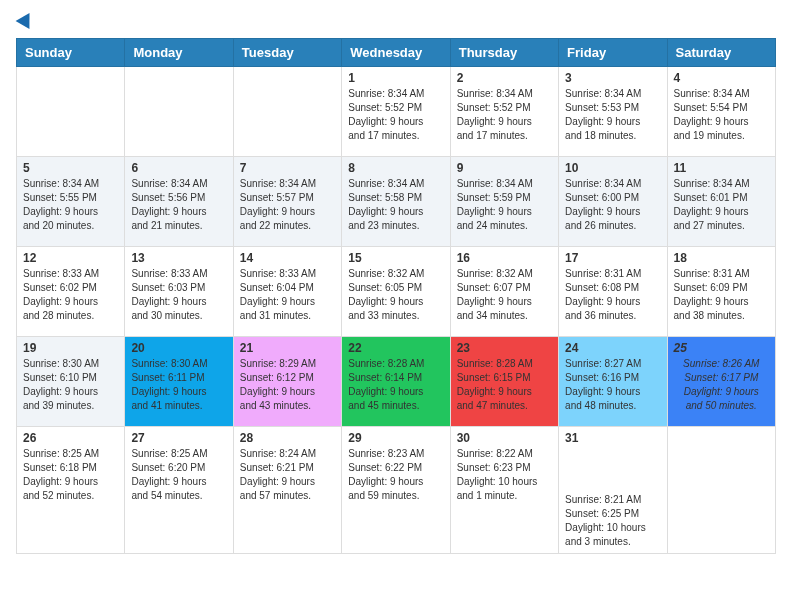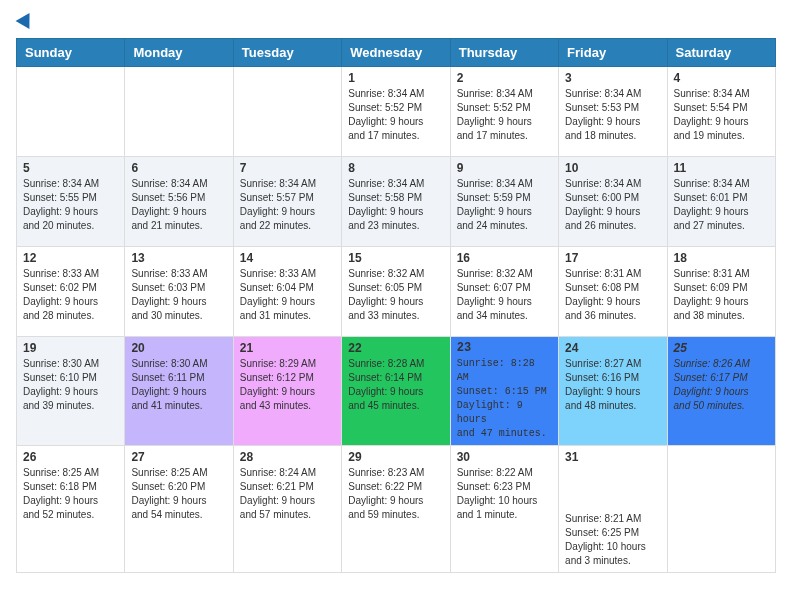--- a/index.html
+++ b/index.html
@@ -263,58 +263,58 @@
         </td>
       </tr>
       <tr>
         <td style="background: rgb(240, 244, 248);">
           <div class="day-number">19</div>
           <div class="day-info" style="white-space: pre-line;">Sunrise: 8:30 AM
 Sunset: 6:10 PM
 Daylight: 9 hours
 and 39 minutes.</div>
         </td>
-        <td style="background: #c4b5fd; margin-top: 38px;">
+        <td style="background: #0ea5e9; margin-top: 38px;">
           <div class="day-number">20</div>
           <div class="day-info" style="white-space: pre-line;">Sunrise: 8:30 AM
 Sunset: 6:11 PM
 Daylight: 9 hours
 and 41 minutes.</div>
         </td>
         <td style="background: #f0abfc;">
           <div class="day-number">21</div>
           <div class="day-info" style="white-space: pre-line;">Sunrise: 8:29 AM
 Sunset: 6:12 PM
 Daylight: 9 hours
 and 43 minutes.</div>
         </td>
         <td style="background: #22c55e;">
           <div class="day-number">22</div>
           <div class="day-info" style="white-space: pre-line;">Sunrise: 8:28 AM
 Sunset: 6:14 PM
 Daylight: 9 hours
 and 45 minutes.</div>
         </td>
-        <td style="background: #3b82f6; font-family: Liberation Mono, monospace;">
+        <td style="background: #ef4444;">
           <div class="day-number">23</div>
           <div class="day-info" style="white-space: pre-line;">Sunrise: 8:28 AM
 Sunset: 6:15 PM
 Daylight: 9 hours
 and 47 minutes.</div>
         </td>
         <td style="background: #7dd3fc;">
           <div class="day-number">24</div>
           <div class="day-info" style="white-space: pre-line;">Sunrise: 8:27 AM
 Sunset: 6:16 PM
 Daylight: 9 hours
 and 48 minutes.</div>
         </td>
         <td style="background: #3b82f6; font-style: italic;">
           <div class="day-number">25</div>
-          <div class="day-info" style="white-space: pre-line;">Sunrise: 8:26 AM
+          <div class="day-info" style="white-space: pre-line; text-align: center;">Sunrise: 8:26 AM
 Sunset: 6:17 PM
 Daylight: 9 hours
 and 50 minutes.</div>
         </td>
       </tr>
       <tr>
         <td>
           <div class="day-number">26</div>
           <div class="day-info" style="white-space: pre-line;">Sunrise: 8:25 AM
 Sunset: 6:18 PM

